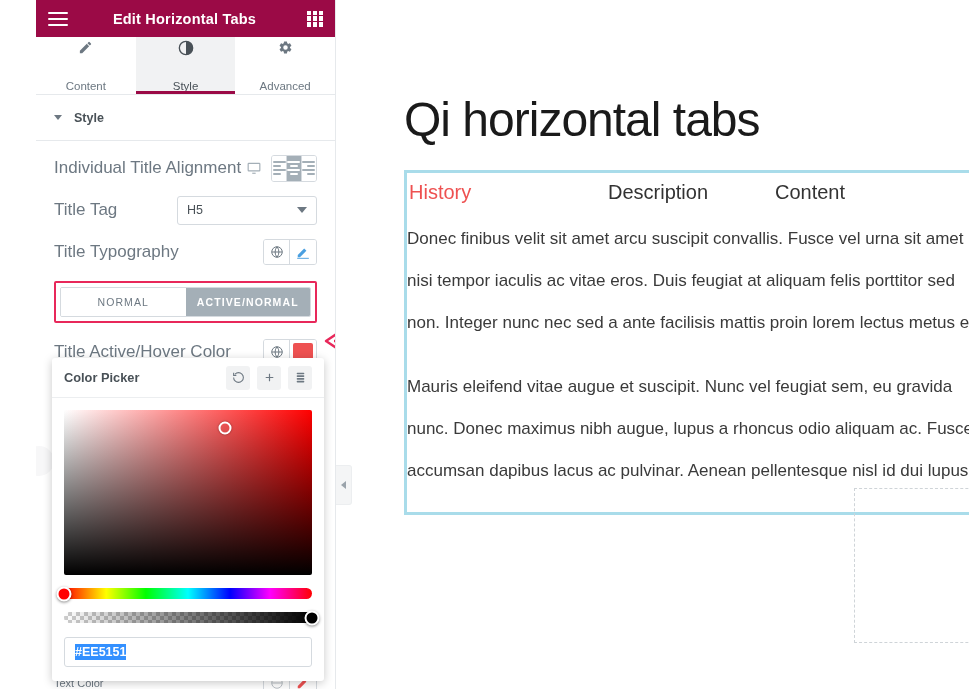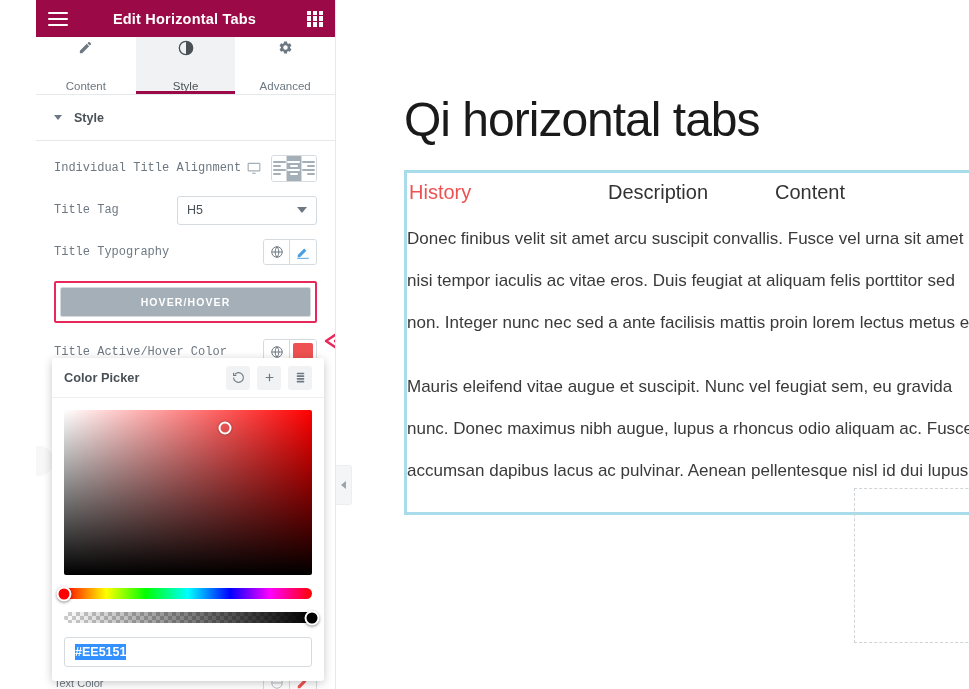--- a/index.html
+++ b/index.html
@@ -104,25 +104,24 @@
 
   
   .ctrl {
     display: flex;
     align-items: center;
     padding: 0 18px;
     min-height: 42px;
     position: relative;
   }
   .ctrl .lbl {
-    font-size: 12px;
+    font-size: 17px;
     color: #6d7882;
     flex: 1;
     white-space: nowrap;
-    font-family: Liberation Mono, monospace;
   }
   .monitor-ico { margin-left: 6px; margin-right: 10px; display:flex; align-items:center; cursor:pointer; }
 
   
   .align-group {
     display: flex;
     border: 1px solid #d5dadf;
     border-radius: 3px;
     overflow: hidden;
     height: 27px;
@@ -497,21 +496,22 @@
           <svg width="14" height="14" viewBox="0 0 24 24" fill="#4a9fe0">
               <path d="M3 17.25V21h3.75L17.81 9.94l-3.75-3.75L3 17.25z"></path>
               <path d="M2 22h20v1.6H2z"></path>
             </svg>
         </div>
       </div>
     </div>
 
     <div class="seg-wrap" style="border-color: rgb(232, 40, 90);">
       <div class="seg">
-        <div class="on">HOVER/HOVER</div>
+        <div>NORMAL</div>
+        <div class="on">ACTIVE/NORMAL</div>
       </div>
     </div>
 
     <div class="ctrl" style="margin-top:8px;">
       <span class="lbl">Title Active/Hover Color</span>
       <div class="btn-pair">
         <div class="sqbtn">
           <svg width="14" height="14" viewBox="0 0 24 24" fill="none" stroke="#6d7882" stroke-width="1.7">
               <circle cx="12" cy="12" r="9"></circle>
               <path d="M3 12h18M12 3a14 14 0 000 18M12 3a14 14 0 010 18"></path>

